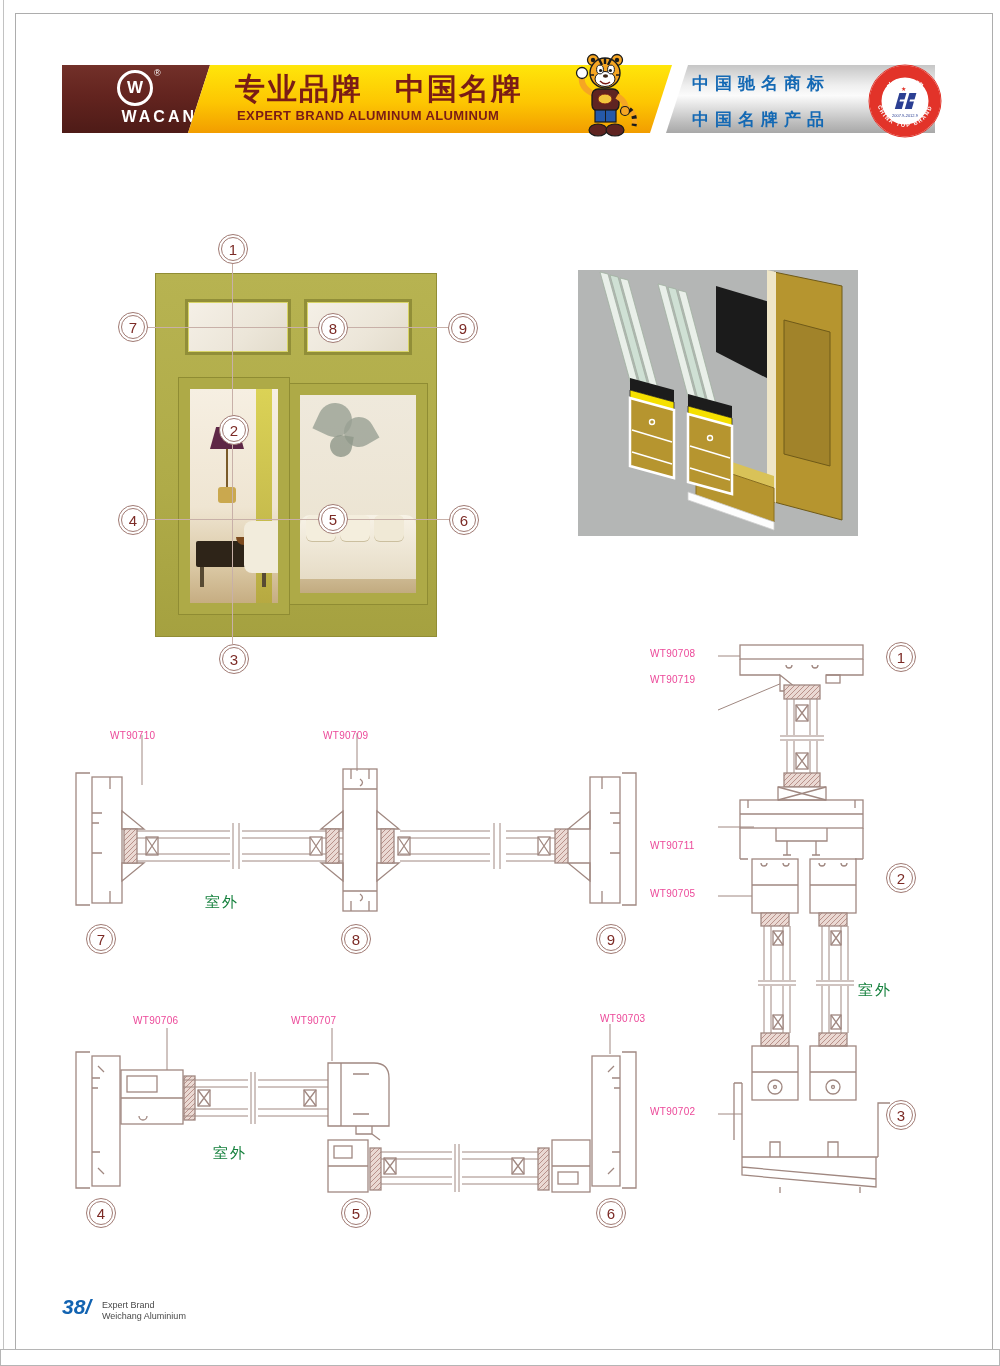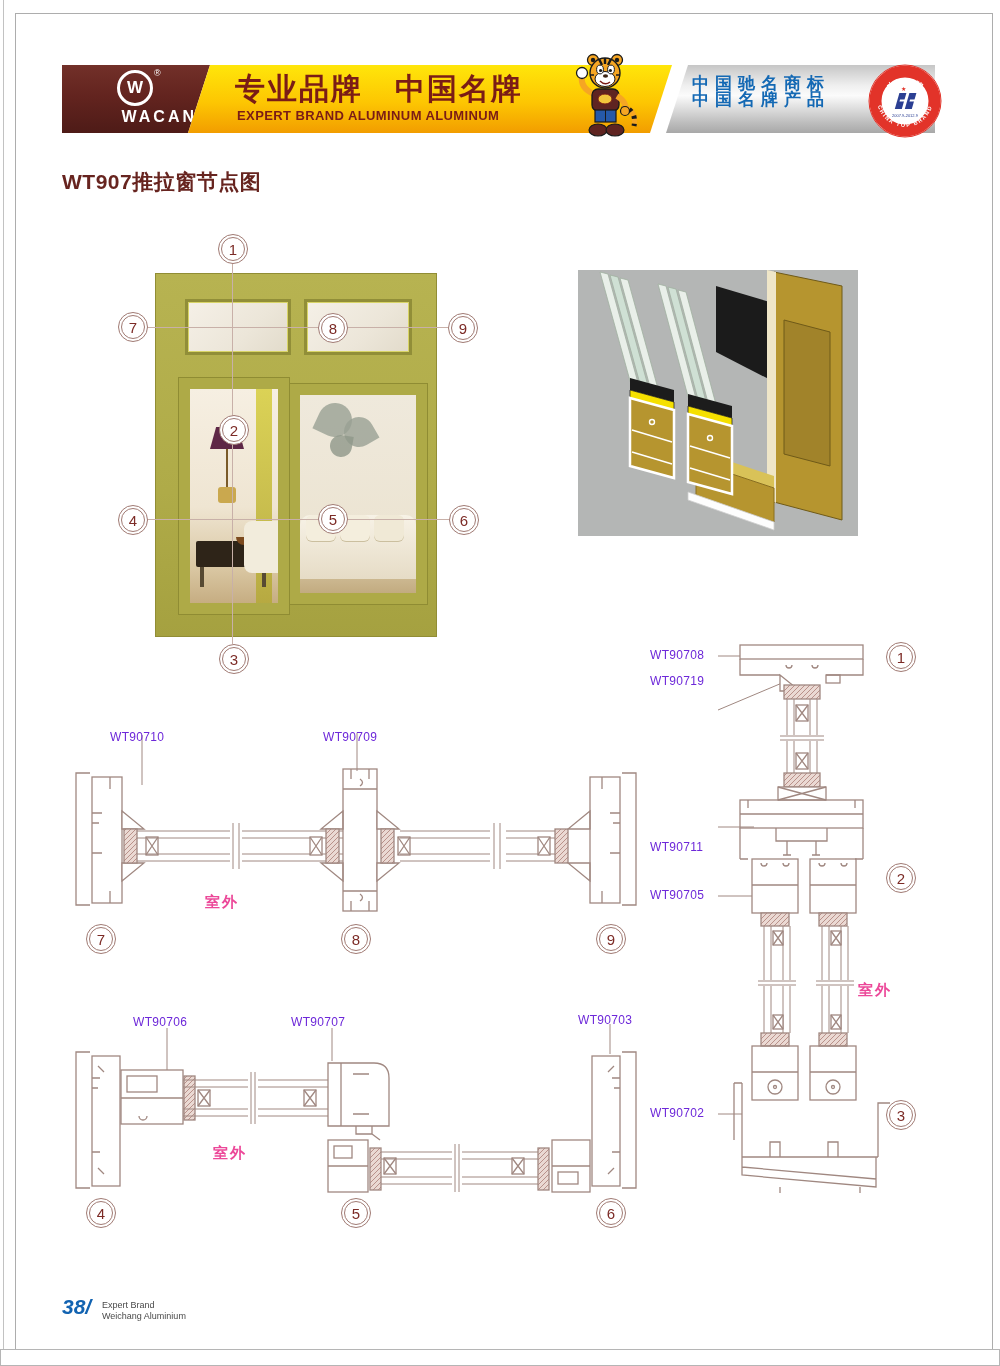--- a/index.html
+++ b/index.html
@@ -39,22 +39,22 @@
   .pane{position:absolute;background:linear-gradient(135deg,#f5f0e7 0%,#ece6d9 60%,#e2dbcb 100%);
       border:3px solid #918e38;box-shadow:inset 0 0 0 1px #d8d466;}
   .sash{position:absolute;background:#aeaa47;box-shadow:inset 0 0 0 1px #8f8c33;}
   .scene{position:absolute;inset:12px;overflow:hidden;}
   .co{position:absolute;width:28px;height:28px;margin:-14px 0 0 -14px;border:1px solid #a07a73;
       border-radius:50%;background:#fff;display:flex;align-items:center;justify-content:center;z-index:6;}
   .co::before{content:"";position:absolute;inset:2px;border:1px solid #a07a73;border-radius:50%;}
   .co span{font-size:15px;color:#7c2b26;position:relative;}
   .lead{position:absolute;background:#c8b0a8;z-index:5;}
   
-  .plabel{position:absolute;font-size:12px;color:#6d28d9;letter-spacing:0.3px;white-space:nowrap;}
-  .outdoor{position:absolute;font-size:15px;font-weight:bold;color:#ec4899;letter-spacing:2px;}
+  .plabel{position:absolute;font-size:10px;color:#ec4899;letter-spacing:0.3px;white-space:nowrap;}
+  .outdoor{position:absolute;font-size:15px;font-weight:normal;color:#15803d;letter-spacing:2px;}
   .dsvg{position:absolute;}
   
   .foot-num{position:absolute;left:62px;top:1295px;font-size:21px;font-weight:bold;color:#1263b1;font-style:italic;}
   .foot-txt{position:absolute;left:102px;top:1300px;font-size:9px;color:#4a4a4a;line-height:10.5px;}
 </style>
 </head>
 <body>
 
 <div id="page">
 
@@ -98,21 +98,21 @@
       <ellipse cx="41" cy="17.5" rx="3.4" ry="4.4" fill="#fff" stroke="#1a1a1a" stroke-width="1"></ellipse>
       <circle cx="30.6" cy="18.5" r="1.6" fill="#1a1a1a"></circle>
         <circle cx="40.4" cy="18.5" r="1.6" fill="#1a1a1a"></circle>
       <ellipse cx="35.5" cy="24" rx="2.6" ry="1.8" fill="#3a2313"></ellipse>
       <path d="M30,29 q5,5 10,1" stroke="#7a1c16" stroke-width="1.5" fill="none"></path>
       <path d="M20,23 h4 M50,23 h-4" stroke="#1a1a1a" stroke-width="1.4"></path>
     </svg>
 
     <div class="hdr-silver"></div>
     <div class="honor" style="top:72px">中国驰名商标</div>
-    <div class="honor" style="top:88px">中国名牌产品</div>
+    <div class="honor" style="top:108px">中国名牌产品</div>
 
     <svg class="abs" style="left:867px;top:63px;z-index:4" width="76" height="76" viewBox="0 0 76 76">
       <circle cx="38" cy="38" r="36" fill="#fff" stroke="#e23329" stroke-width="1"></circle>
       <circle cx="38" cy="38" r="29.5" fill="#fff" stroke="#e23329" stroke-width="12"></circle>
       <defs>
         <path id="arcT" d="M12,42 A27,27 0 0 1 64,42"></path>
         <path id="arcB" d="M10,36 A28,28 0 0 0 66,36"></path>
       </defs>
       <text font-size="8.5" font-weight="bold" fill="#ffffff">
         <textPath href="#arcT" startOffset="50%" text-anchor="middle">中国名牌</textPath>
@@ -124,21 +124,20 @@
       <g transform="skewX(-16)">
         <rect x="41" y="30" width="7" height="16" fill="#2b3f93"></rect>
         <rect x="51" y="30" width="7" height="16" fill="#2b3f93"></rect>
         <rect x="43.5" y="36.5" width="7" height="2" fill="#fff"></rect>
         <rect x="53.5" y="36.5" width="7" height="2" fill="#fff"></rect>
       </g>
       <text x="38" y="53.5" font-size="4" fill="#2b3f93" text-anchor="middle">2007.9-2012.9</text>
     </svg>
   </div>
 
-  <div class="page-title">WT907推拉窗节点图</div>
 
   <div class="win">
     <div class="pane" style="left:30px;top:26px;width:100px;height:50px"></div>
     <div class="pane" style="left:149px;top:26px;width:102px;height:50px"></div>
 
     <div class="sash" style="left:133px;top:110px;width:140px;height:222px">
       <div class="scene" style="background:linear-gradient(180deg,#efe9dc 0%,#ece4d2 70%,#cdb992 92%,#c2ab80 100%);">
         <div class="abs" style="left:18px;top:8px;width:34px;height:34px;background:#98a093;border-radius:60% 60% 60% 0;transform:rotate(25deg);opacity:.8"></div>
         <div class="abs" style="left:44px;top:22px;width:30px;height:30px;background:#98a093;border-radius:60% 60% 0 60%;transform:rotate(-30deg);opacity:.8"></div>
         <div class="abs" style="left:30px;top:40px;width:22px;height:22px;background:#8f9789;border-radius:50% 0 50% 50%;transform:rotate(10deg);opacity:.8"></div>
@@ -337,21 +336,21 @@
       <rect x="492" y="132" width="38" height="52"></rect>
       <path d="M492,158 H530"></path>
         <rect x="498" y="164" width="20" height="12"></rect>
       <rect x="532" y="48" width="28" height="130"></rect>
       <path d="M560,70 h-8 M560,80 h-6 M560,144 h-8 M554,58 l-6,6 M554,160 l-6,6"></path>
       <path d="M562,44 H576 V180 H562"></path>
     </g>
   </svg>
   <div class="plabel" style="left:133px;top:1015px">WT90706</div>
   <div class="plabel" style="left:291px;top:1015px">WT90707</div>
-  <div class="plabel" style="left:578px;top:1013px">WT90703</div>
+  <div class="plabel" style="left:600px;top:1013px">WT90703</div>
   <div class="outdoor" style="left:213px;top:1144px">室外</div>
   <div class="co" style="left:100px;top:1212px">
       <span>4</span>
     </div>
   <div class="co" style="left:355px;top:1212px">
       <span>5</span>
     </div>
   <div class="co" style="left:610px;top:1212px">
       <span>6</span>
     </div>

